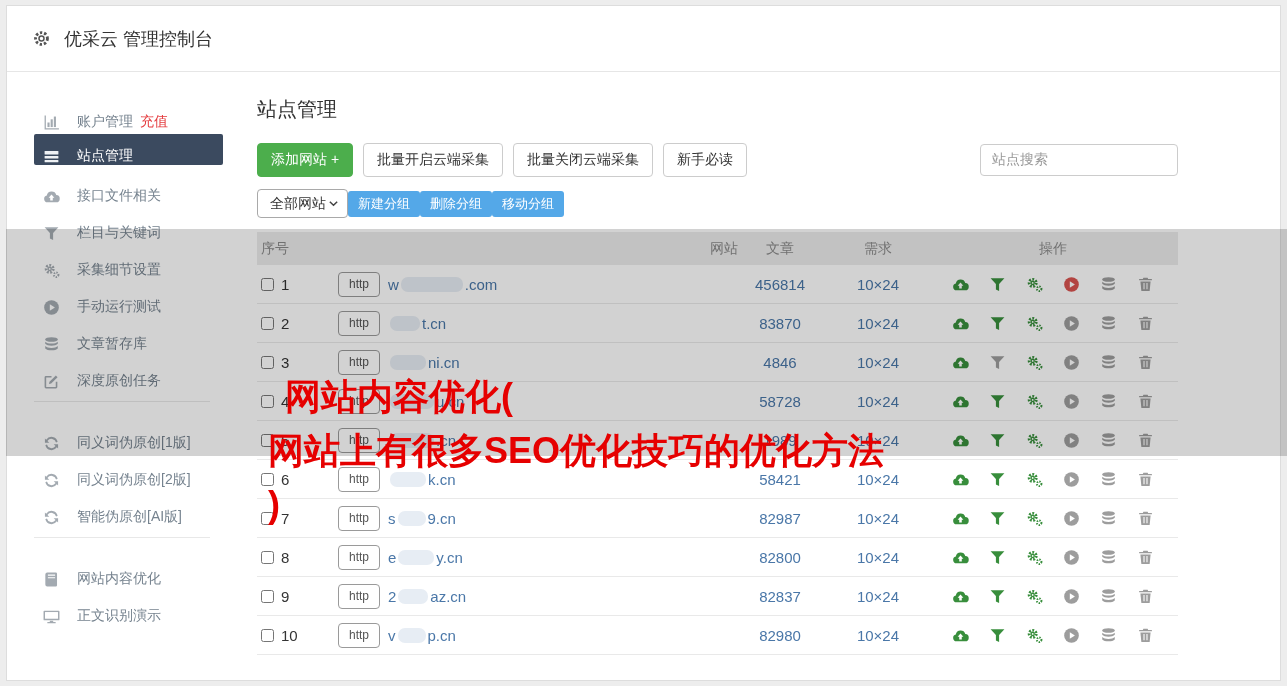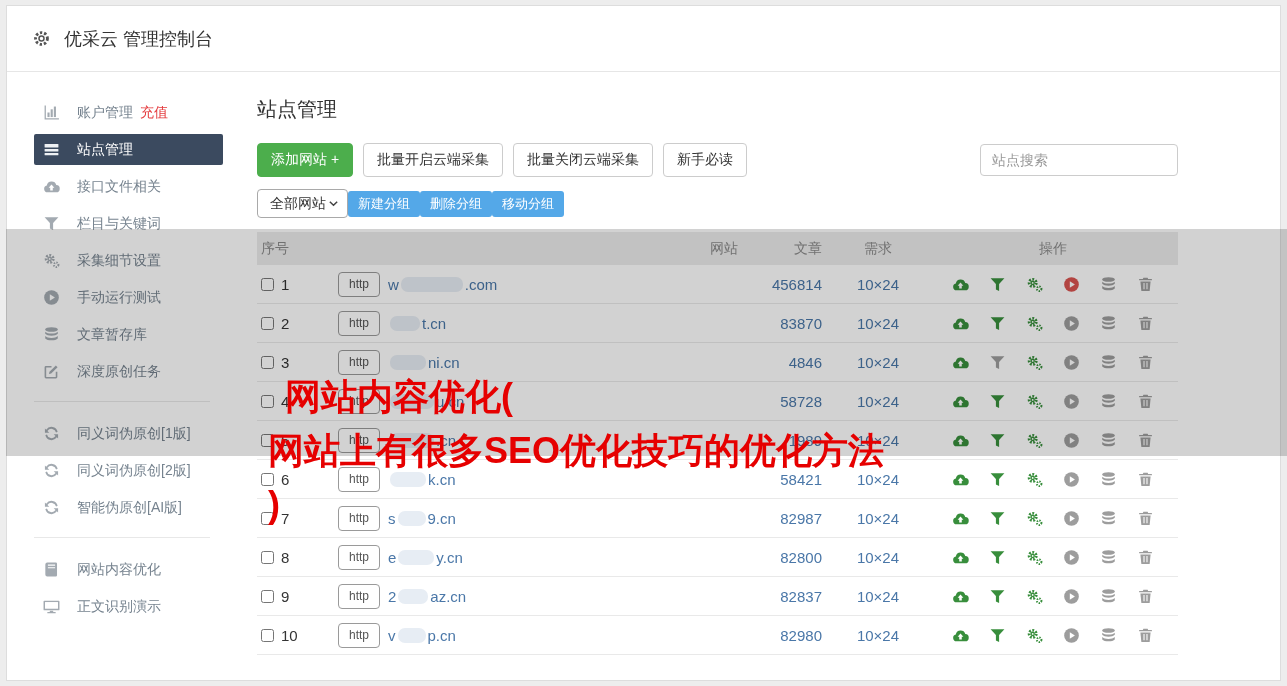--- a/index.html
+++ b/index.html
@@ -6,47 +6,47 @@
   html,body{width:1287px;height:686px;overflow:hidden}
   body{background:#ededed;font-family:"Liberation Sans","DejaVu Sans",sans-serif;position:relative}
   .card{position:relative;margin:5px 6px 0 6px;height:676px;background:#fff;border:1px solid #ddd}
   
   .hdr{height:66px;border-bottom:1px solid #e6e6e6;display:flex;align-items:center;padding-left:25px;gap:13px;color:#333}
   .hdr svg{width:19px;height:19px;color:#555}
   .app-title{font-size:18px;color:#333}
   
   .bodywrap{display:flex}
   aside{width:230px;flex:none;padding-top:22px}
-  .side-item{height:37px;display:flex;align-items:center;margin:0 14px 0 27px;padding-left:9px;border-radius:2px;font-size:14px;color:#76838f;cursor:pointer}
+  .side-item{height:37px;display:flex;align-items:flex-end;margin:0 14px 0 27px;padding-left:9px;border-radius:2px;font-size:14px;color:#76838f;cursor:pointer}
   .side-item svg{width:17px;height:17px;color:#a3aab1;flex:none}
   .side-item .lbl{margin-left:17px}
   .side-item .extra{margin-left:7px;color:#e4393c}
   .side-item.active{background:#3b4a5f;color:#fff;height:31px;margin-top:3px;margin-bottom:3px}
   .side-item.active svg{color:#eef1f4}
   .side-divider{border-top:1px solid #e8e8e8;margin:11px 27px 13px 27px}
   
   main{flex:none;width:941px;padding:24px 0 0 20px;position:relative}
   .page-title{font-size:20px;font-weight:500;color:#333;margin-bottom:20px}
   .toolbar{display:flex;align-items:center;gap:10px;width:921px}
   .btn{height:34px;border-radius:4px;font-size:14px;padding:0 13px;background:#fff;border:1px solid #ccc;color:#333;cursor:pointer;font-family:inherit}
   .btn.green{background:#4cae4c;border-color:#4cae4c;color:#fff}
-  .search{margin-left:auto;width:198px;height:32px;border:1px solid #ccc;border-radius:4px;padding:0 11px;font-size:14px;color:#333;font-family:Liberation Sans, sans-serif;outline:none}
+  .search{margin-left:auto;width:198px;height:32px;border:1px solid #ccc;border-radius:4px;padding:0 11px;font-size:14px;color:#333;font-family:Liberation Mono, monospace;outline:none}
   .search::placeholder{color:#999}
   .groupbar{display:flex;align-items:center;margin-top:12px;}
   .select{width:91px;height:29px;border:1px solid #a9a9a9;border-radius:4px;display:flex;align-items:center;justify-content:space-between;padding:0 8px 0 12px;font-size:14px;color:#333;cursor:pointer;background:#fff}
   .select svg{width:11px;height:11px;color:#444}
   .btn-blue{height:26px;background:#54a8e8;color:#fff;border:none;border-radius:3px;font-size:13px;padding:0 10px;cursor:pointer;font-family:inherit}
   
   .table{margin-top:14px;width:921px;font-size:14px}
   .thead{display:flex;height:33px;align-items:center;background:#ececec;color:#8a8a8a}
   .tr{display:flex;height:39px;align-items:center;border-bottom:1px solid #e9e9e9;background:#fff}
   .c1{width:78px;display:flex;align-items:center;gap:7px;padding-left:4px}
   .c2{width:403px;display:flex;align-items:center}
   .thead .c2{justify-content:flex-end}
-  .c3{width:90px;display:flex;justify-content:flex-end;padding-right:6px}
+  .c3{width:90px;display:flex;justify-content:center;padding-right:6px}
   .c4{width:100px;display:flex;justify-content:center}
   .c5{width:250px;display:flex;justify-content:center;gap:20px;align-items:center}
   .c1 input{width:13px;height:13px;cursor:pointer}
   .idx{color:#333;font-size:15px}
   .http-badge{width:42px;height:25px;border:1px solid #9a9a9a;border-radius:4px;display:flex;align-items:center;justify-content:center;font-size:12px;color:#555;margin-left:3px;background:#fff}
   .domain{margin-left:8px;color:#4a77a8;font-size:15px;display:flex;align-items:center;cursor:pointer}
   .blur{display:inline-block;height:15px;border-radius:7px;background:#e7edf4;margin:0 2px}
   .num{color:#4a77a8;font-size:15px;cursor:pointer}
   .dem{color:#4a77a8;font-size:15px}
   .op{display:flex;cursor:pointer}

